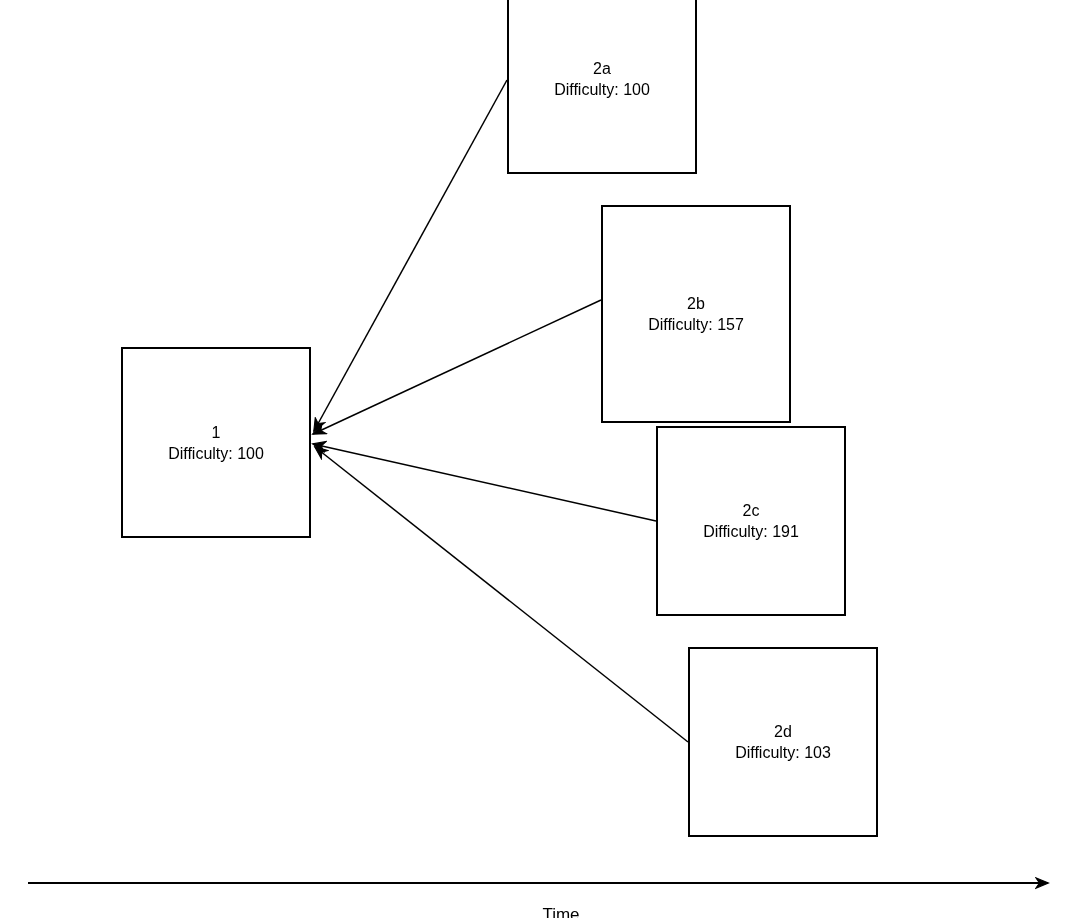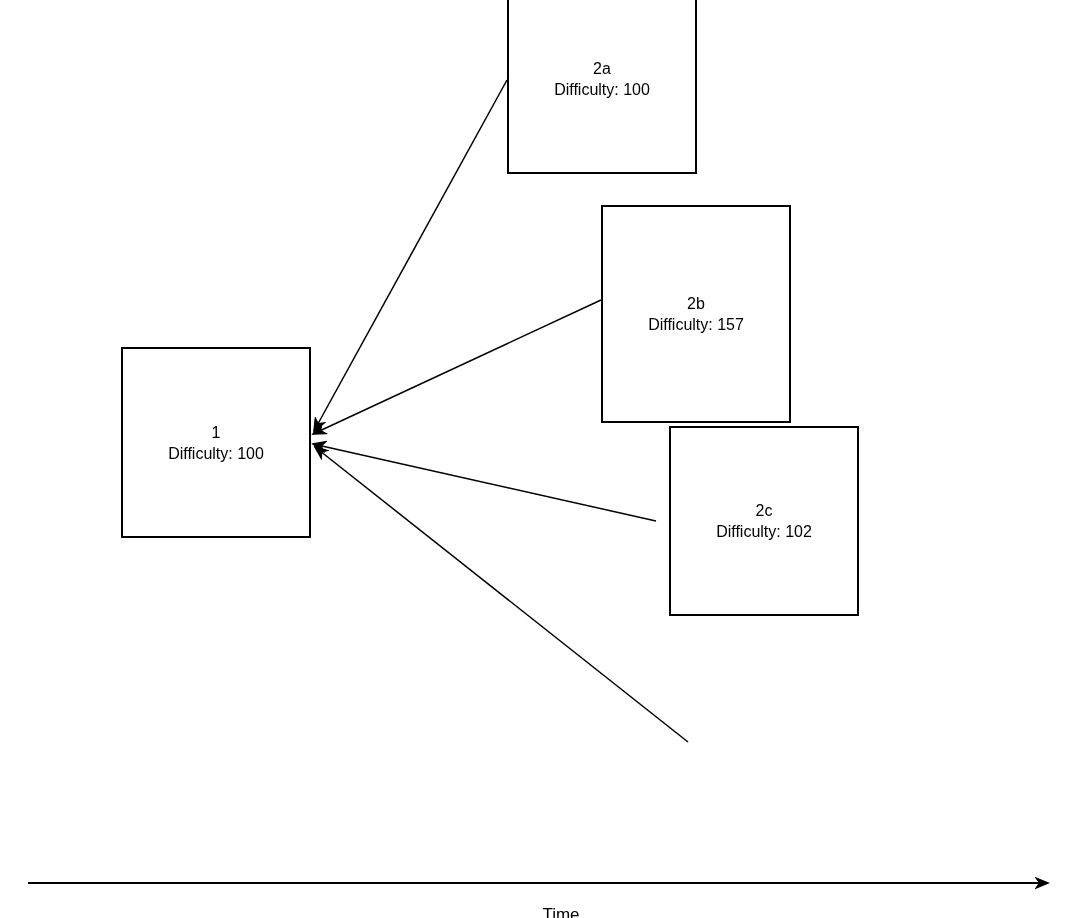--- a/index.html
+++ b/index.html
@@ -38,21 +38,21 @@
     text-align: center;
     font-size: 16px;
     line-height: 21px;
     color: #000000;
     z-index: 2;
   }
   
   #node-1  { left: 121px; top: 347px; width: 190px; height: 191px; }
   #node-2a { left: 507px; top: -16px; width: 190px; height: 190px; }
   #node-2b { left: 601px; top: 205px; width: 190px; height: 218px; }
-  #node-2c { left: 656px; top: 426px; width: 190px; height: 190px; margin-left: 13px; }
+  #node-2c { left: 656px; top: 426px; width: 190px; height: 190px; }
   #node-2d { left: 688px; top: 647px; width: 190px; height: 190px; }
   .axis-label {
     position: absolute;
     left: 461px;
     top: 904px;
     width: 200px;
     text-align: center;
     font-size: 17px;
     line-height: 21px;
     color: #000000;
@@ -89,19 +89,23 @@
     <div>Difficulty: 100</div>
   </div>
 
   <div class="node" id="node-2b">
     <div>2b</div>
     <div>Difficulty: 157</div>
   </div>
 
   <div class="node" id="node-2c">
     <div>2c</div>
-    <div>Difficulty: 102</div>
+    <div>Difficulty: 191</div>
   </div>
 
+  <div class="node" id="node-2d">
+    <div>2d</div>
+    <div>Difficulty: 103</div>
+  </div>
 
   <div class="axis-label">Time</div>
 
 </div>
 
 </body></html>

